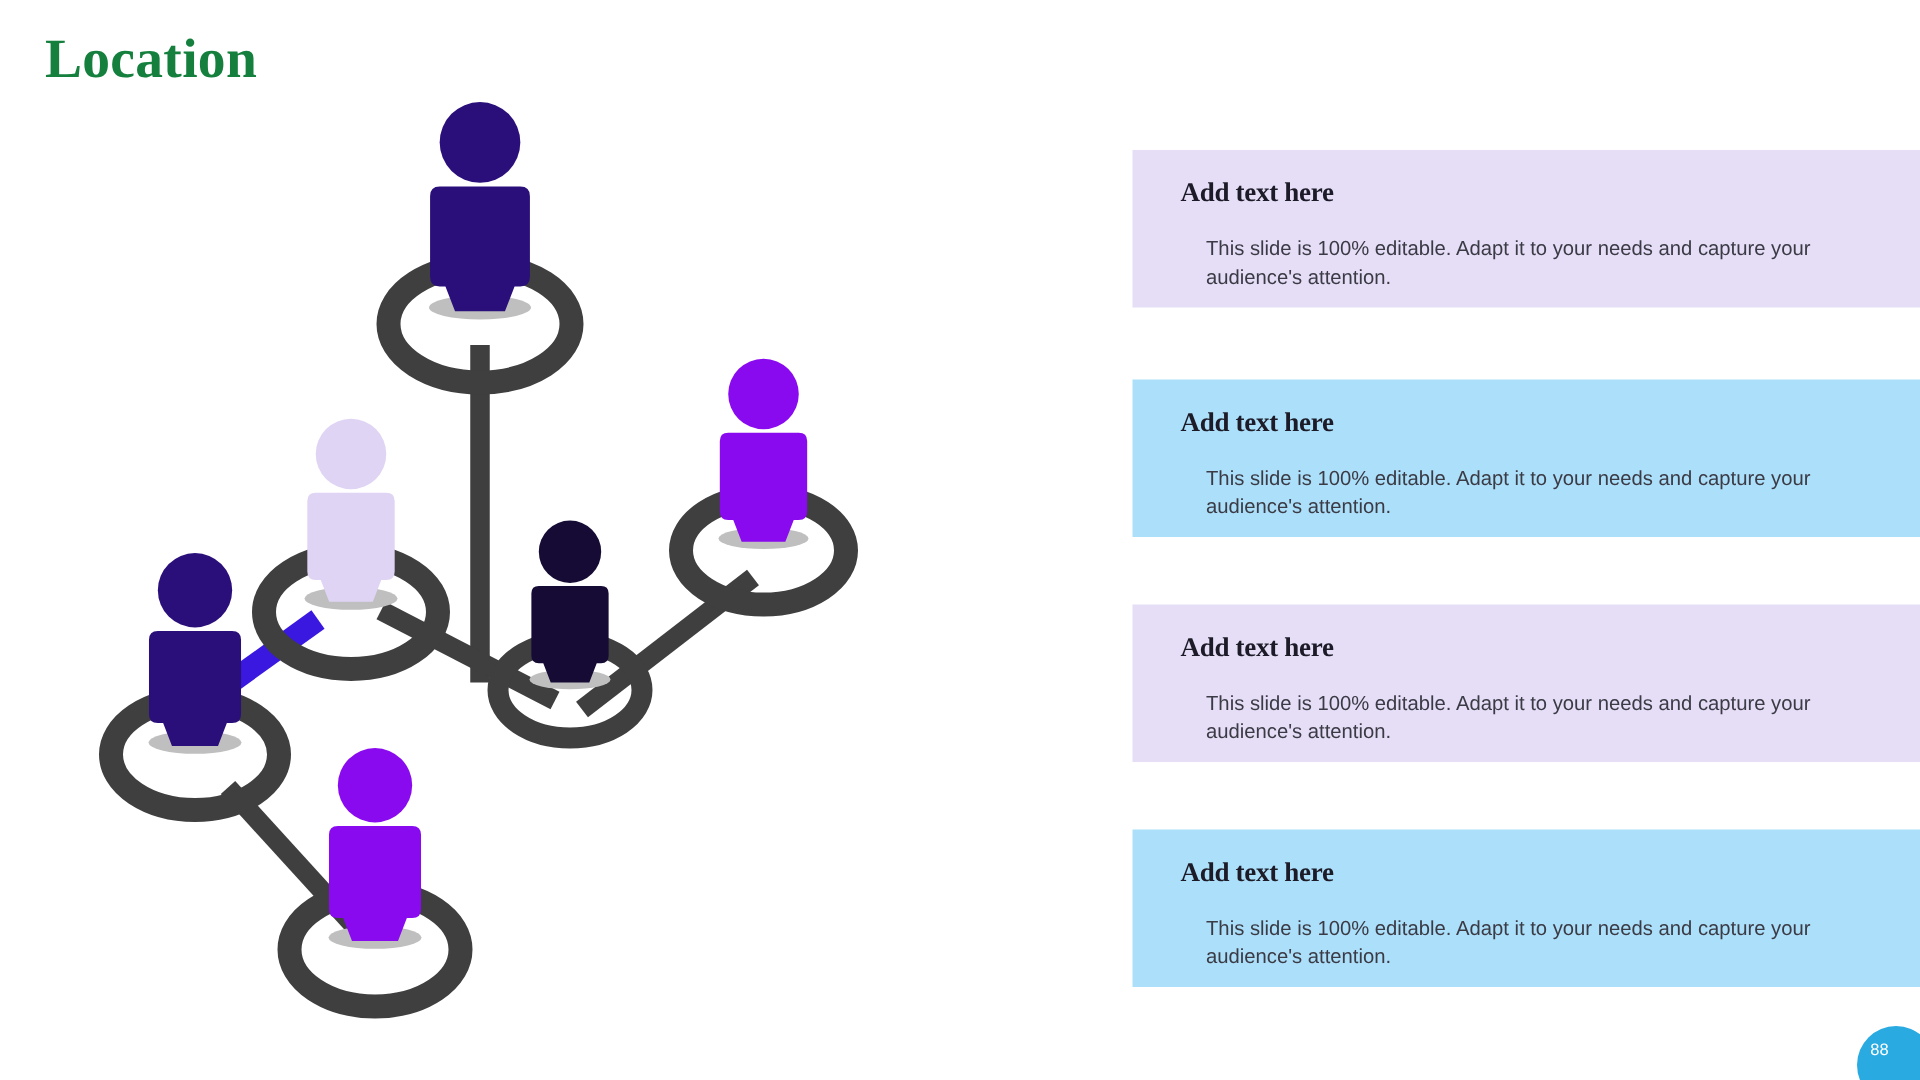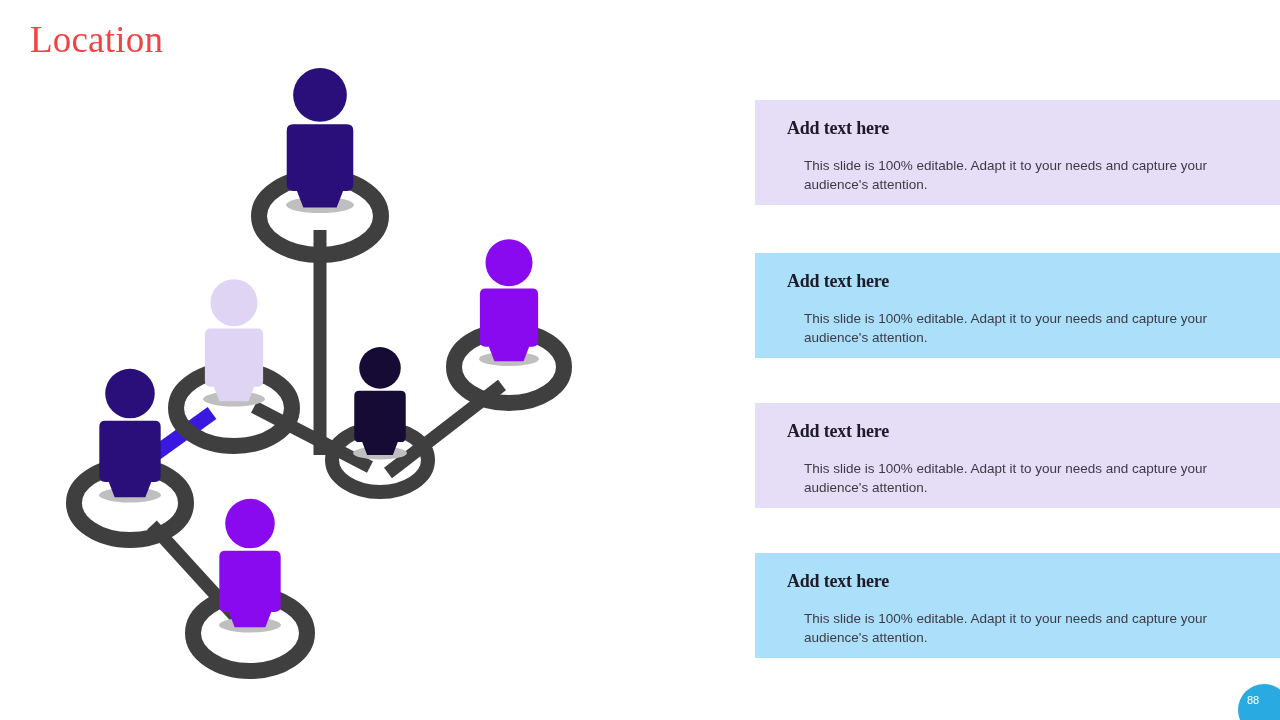--- a/index.html
+++ b/index.html
@@ -16,22 +16,22 @@
     -webkit-font-smoothing: antialiased;
   }
 
   
   .slide-title {
     position: absolute;
     left: 30px;
     top: 20px;
     font-family: "Liberation Serif", serif;
     font-size: 37px;
-    font-weight: 400;
-    color: #ef4444;
+    font-weight: 700;
+    color: #15803d;
     letter-spacing: 0.2px;
     line-height: 1.1;
     white-space: nowrap;
     text-align: right;
   }
 
   
   .panels {
     position: absolute;
     left: 755px;

